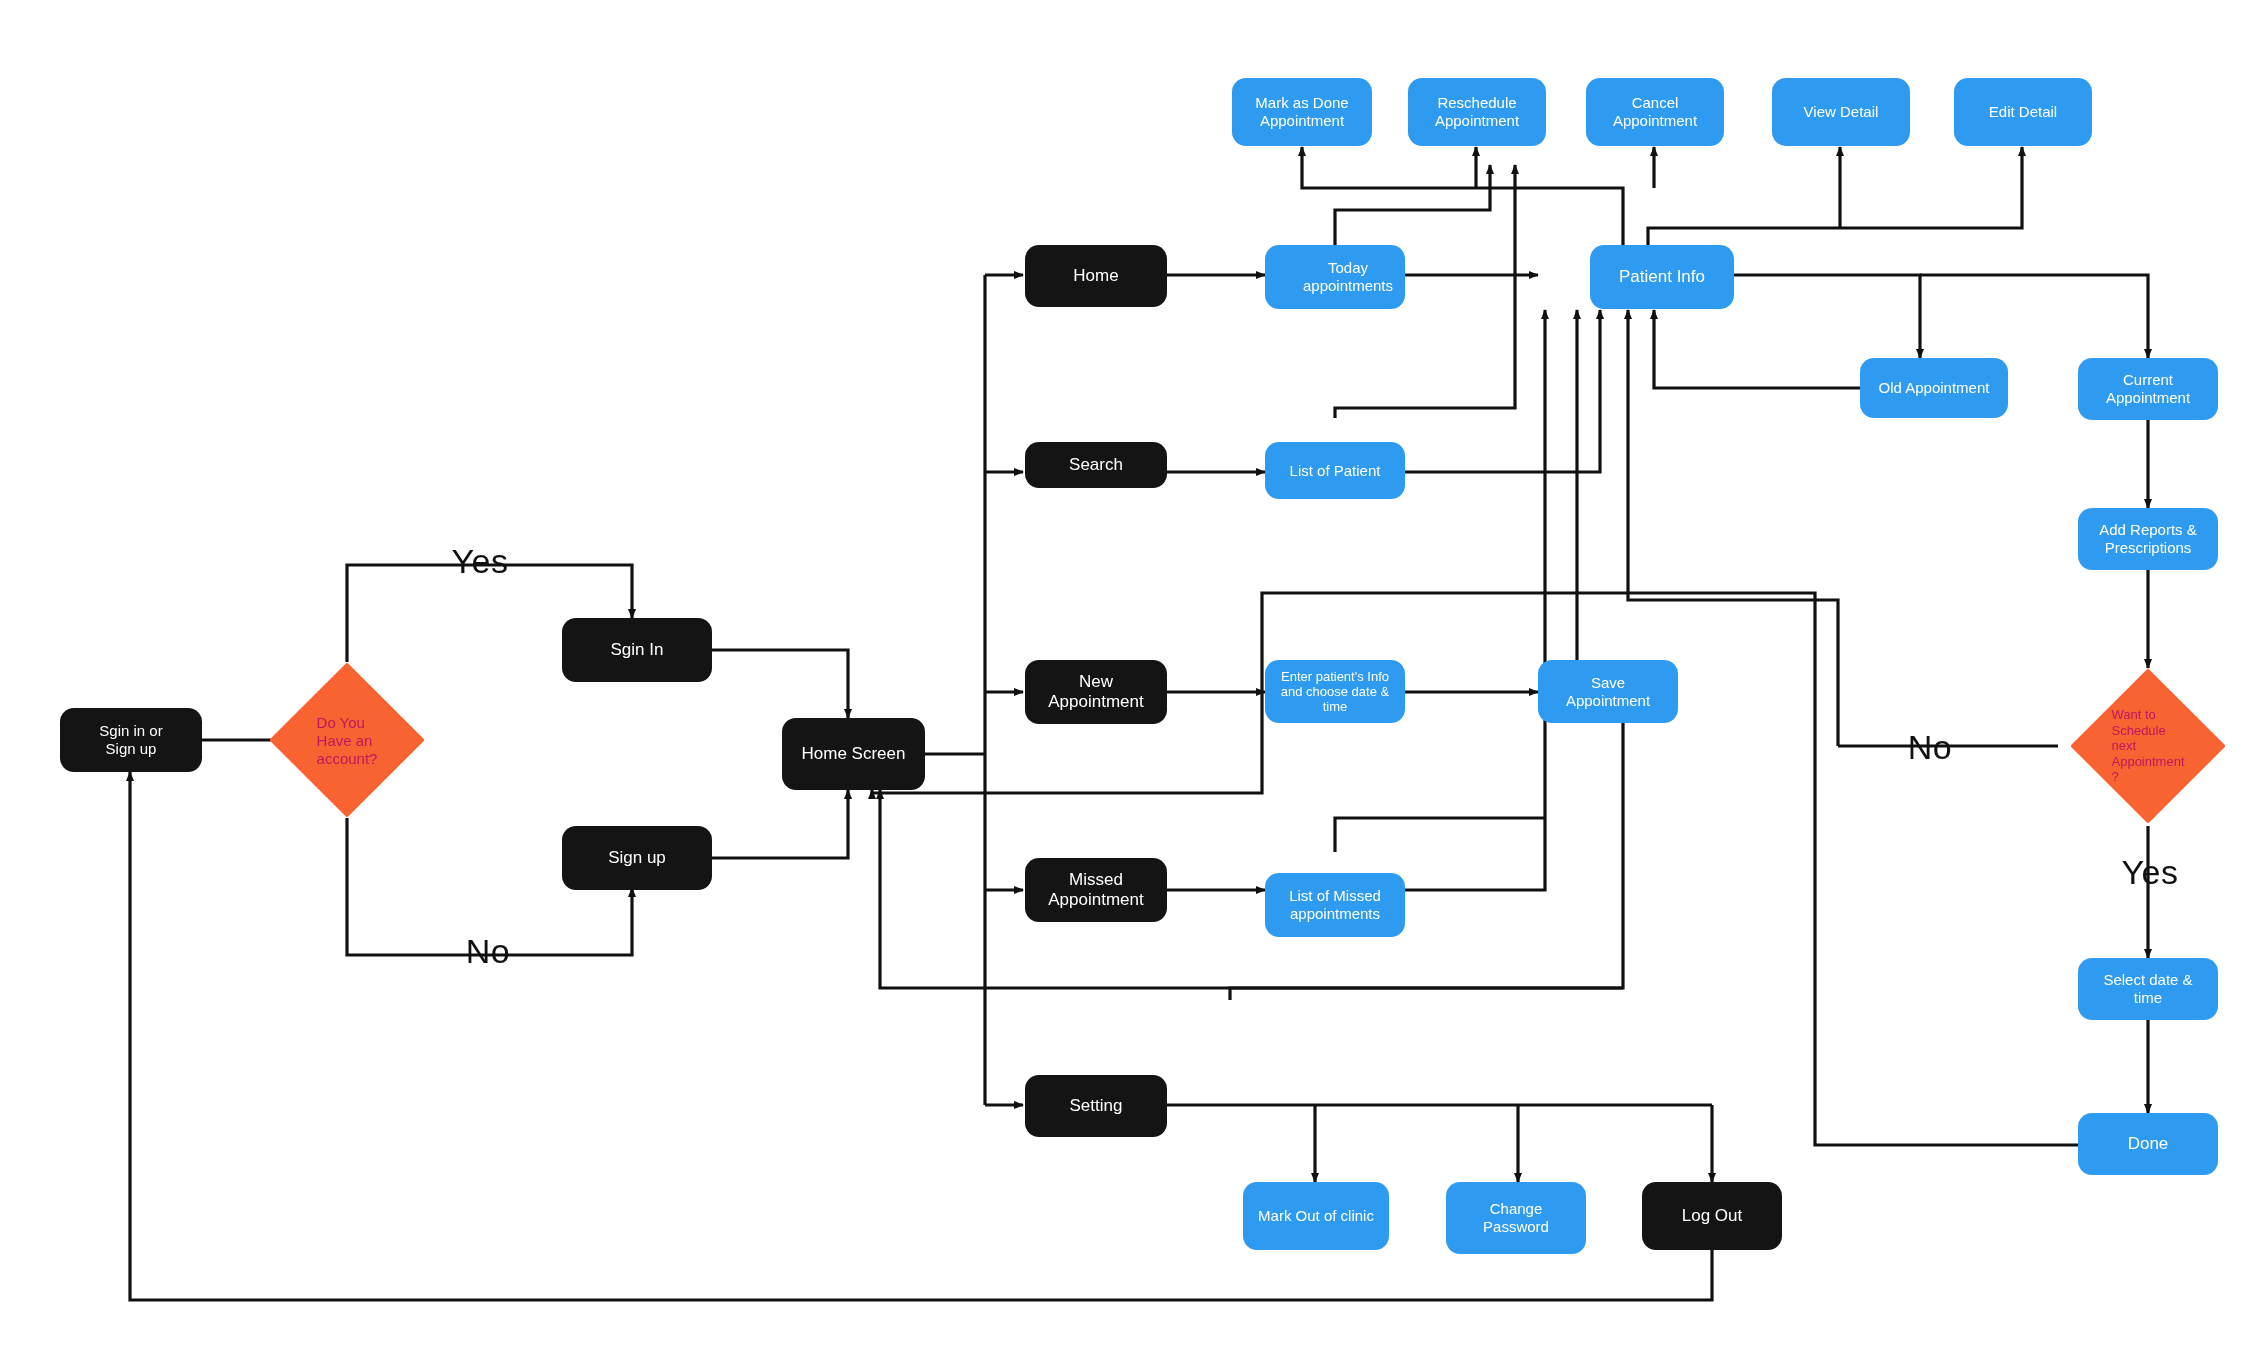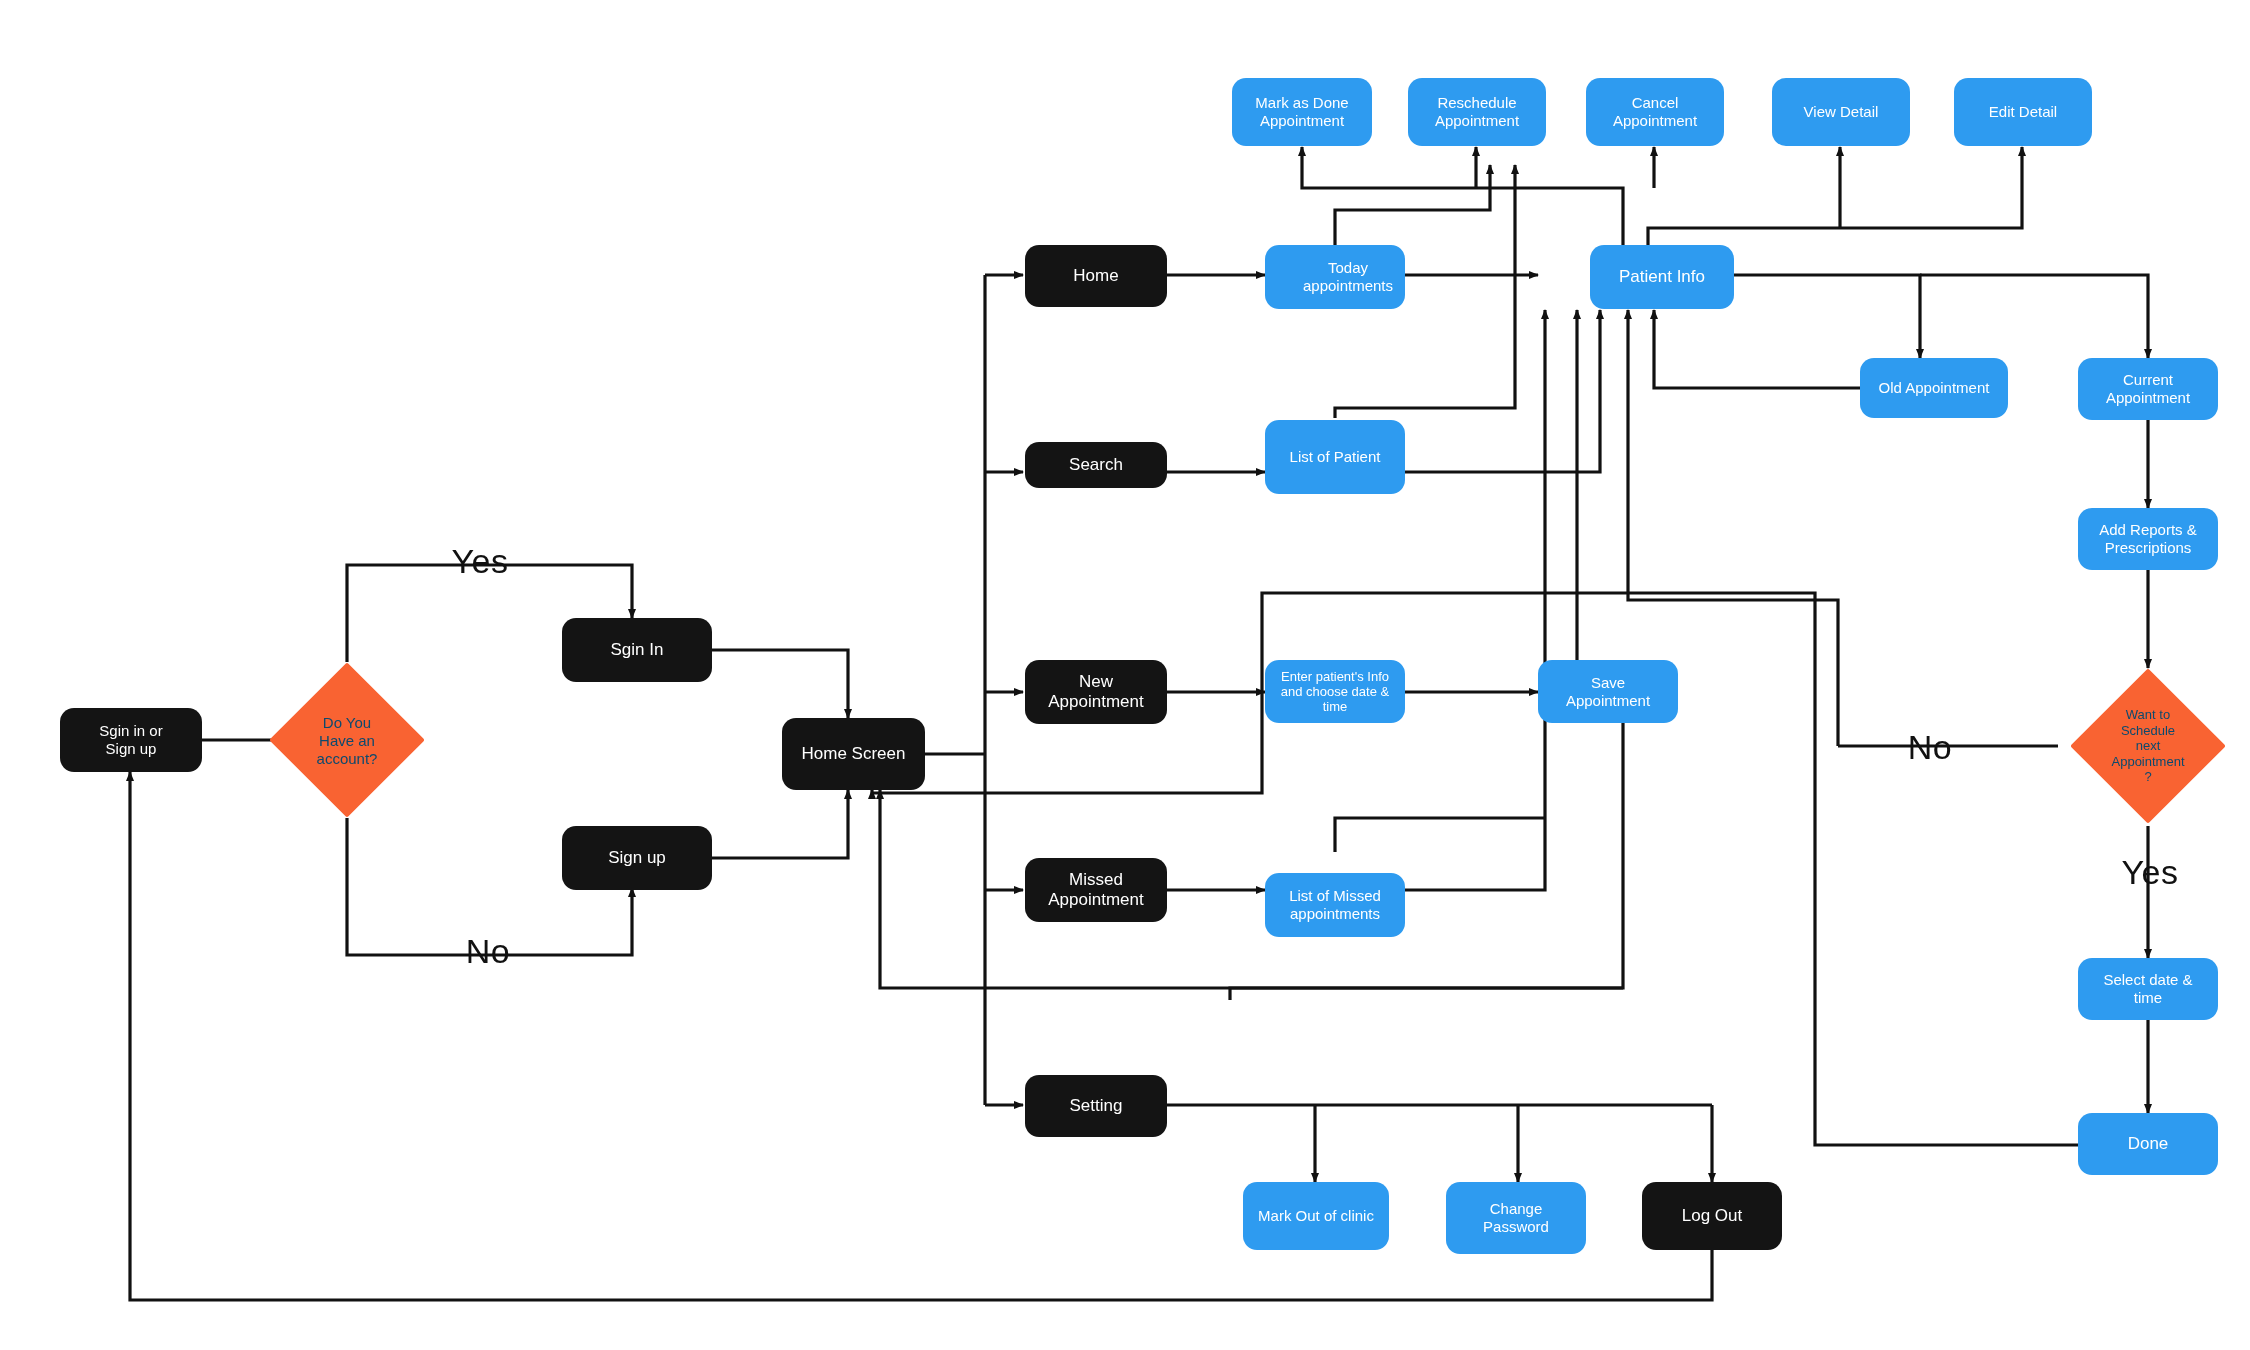--- a/index.html
+++ b/index.html
@@ -44,22 +44,21 @@
     position: absolute;
     background: #F96332;
     transform: rotate(45deg);
     border-radius: 2px;
   }
   .diamond-label {
     position: absolute;
     display: flex;
     align-items: center;
     justify-content: center;
-    text-align: center;
-    color: #0c4a6e;
+    color: #be185d;
     line-height: 1.2;
     user-select: none;
   }
   .edge-label {
     position: absolute;
     color: #111111;
     font-weight: 400;
     letter-spacing: .5px;
     user-select: none;
     white-space: nowrap;
@@ -179,21 +178,21 @@
 
   <div class="node dark fs-md" style="left:782px; top:718px; width:143px; height:72px;">Home Screen</div>
 
   <div class="node dark fs-md" style="left:1025px; top:245px; width:142px; height:62px;">Home</div>
   <div class="node dark fs-md" style="left:1025px; top:442px; width:142px; height:46px;">Search</div>
   <div class="node dark fs-md" style="left:1025px; top:660px; width:142px; height:64px;">New<br>Appointment</div>
   <div class="node dark fs-md" style="left:1025px; top:858px; width:142px; height:64px;">Missed<br>Appointment</div>
   <div class="node dark fs-md" style="left:1025px; top:1075px; width:142px; height:62px;">Setting</div>
 
   <div class="node blue fs-sm" style="left:1265px; top:245px; width:140px; height:64px;padding-left:32px;">Today<br>appointments</div>
-  <div class="node blue fs-sm" style="left:1265px; top:420px; width:140px; height:74px;">List of Patient</div>
+  <div class="node blue fs-sm" style="left:1265px; top:442px; width:140px; height:57px;">List of Patient</div>
   <div class="node blue fs-xs" style="left:1265px; top:660px; width:140px; height:63px; font-size:13px;">Enter patient's Info<br>and choose date &amp;<br>time</div>
   <div class="node blue fs-sm" style="left:1265px; top:858px; width:140px; height:64px;margin-top:15px;">List of Missed<br>appointments</div>
 
   <div class="node blue fs-md" style="left:1568px; top:245px; width:144px; height:64px;margin-left:22px;">Patient Info</div>
   <div class="node blue fs-sm" style="left:1538px; top:660px; width:140px; height:63px;">Save<br>Appointment</div>
 
   <div class="node blue fs-sm" style="left:1232px; top:78px; width:140px; height:68px;">Mark as Done<br>Appointment</div>
   <div class="node blue fs-sm" style="left:1408px; top:78px; width:138px; height:68px;">Reschedule<br>Appointment</div>
   <div class="node blue fs-sm" style="left:1586px; top:78px; width:138px; height:68px;">Cancel<br>Appointment</div>
   <div class="node blue fs-sm" style="left:1772px; top:78px; width:138px; height:68px;">View Detail</div>

